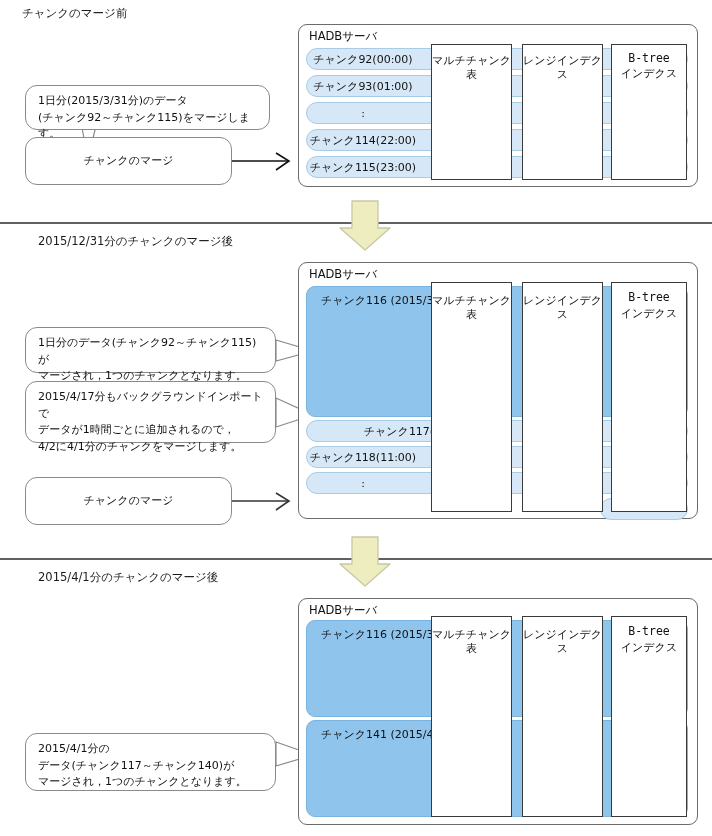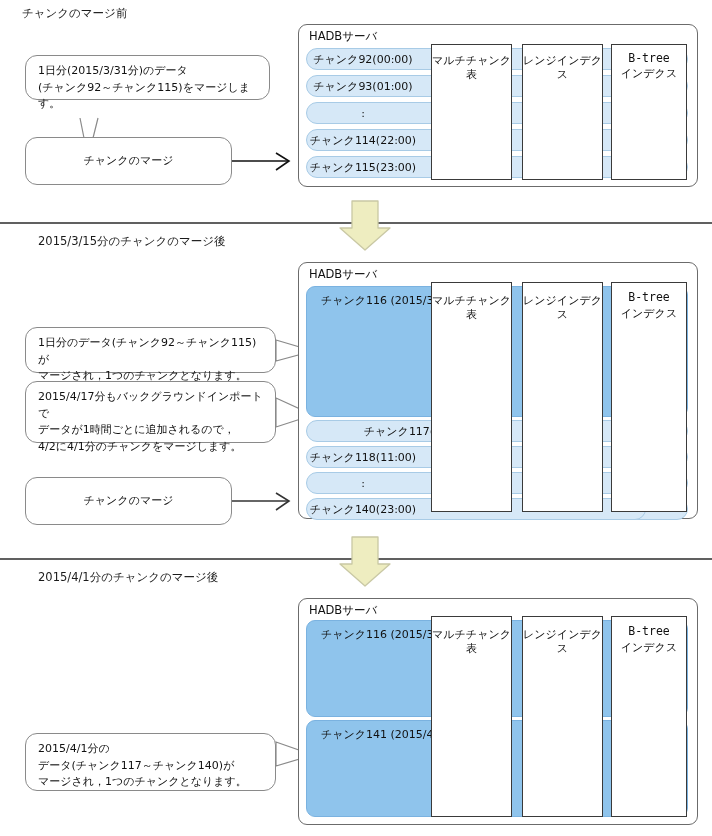--- a/index.html
+++ b/index.html
@@ -320,25 +320,25 @@
     <div class="comp-title" style="top:9px;">マルチチャンク表</div>
   </div>
   <div class="comp-box" style="left:522px; top:44px; width:81px; height:136px;">
     <div class="comp-title" style="top:9px;">レンジインデクス</div>
   </div>
   <div class="comp-box" style="left:611px; top:44px; width:76px; height:136px;">
     <div class="comp-title btree" style="top:6px;">B-tree</div>
     <div class="comp-title" style="top:22px;">インデクス</div>
   </div>
 
-  <div class="callout" style="left:25px; top:55px; width:245px; height:45px;">1日分(2015/3/31分)のデータ
+  <div class="callout" style="left:25px; top:85px; width:245px; height:45px;">1日分(2015/3/31分)のデータ
 (チャンク92～チャンク115)をマージします。</div>
   <div class="callout plain" style="left:25px; top:137px; width:207px; height:48px;">チャンクのマージ</div>
 
-  <div class="section-title abs" style="left:38px; top:234px;">2015/3/15分のチャンクのマージ後</div>
+  <div class="section-title abs" style="left:38px; top:234px;">2015/12/31分のチャンクのマージ後</div>
 
   <div class="server-box" style="left:298px; top:262px; width:400px; height:257px;"></div>
   <div class="server-label abs" style="left:309px; top:267px;">HADBサーバ</div>
 
   <div class="chunk-pill abs tall" style="left:600px; top:286px; width:88px; height:131px;"></div>
   <div class="chunk-pill abs" style="left:600px; top:420px; width:88px; height:22px;"></div>
   <div class="chunk-pill abs" style="left:600px; top:446px; width:88px; height:22px;"></div>
   <div class="chunk-pill abs" style="left:600px; top:472px; width:88px; height:22px;"></div>
   <div class="chunk-pill abs" style="left:600px; top:498px; width:88px; height:22px;"></div>
 
@@ -347,23 +347,20 @@
 (2015/3/31)</span>
   </div>
   <div class="chunk-pill" style="left:306px; top:420px; width:340px; height:22px;">
     <span class="pill-text" style="margin-right:118px;text-align:center;">チャンク117(00:00)</span>
   </div>
   <div class="chunk-pill" style="left:306px; top:446px; width:340px; height:22px;">
     <span class="pill-text" style="margin-right:226px;">チャンク118(11:00)</span>
   </div>
   <div class="chunk-pill" style="left:306px; top:472px; width:340px; height:22px;">
     <span class="pill-text" style="margin-right:226px;">:</span>
-  </div>
-  <div class="chunk-pill" style="left:306px; top:498px; width:340px; height:22px;">
-    <span class="pill-text" style="margin-right:226px;">チャンク140(23:00)</span>
   </div>
 
   <div class="comp-box" style="left:431px; top:282px; width:81px; height:230px;">
     <div class="comp-title" style="top:11px;">マルチチャンク表</div>
   </div>
   <div class="comp-box" style="left:522px; top:282px; width:81px; height:230px;">
     <div class="comp-title" style="top:11px;">レンジインデクス</div>
   </div>
   <div class="comp-box" style="left:611px; top:282px; width:76px; height:230px;">
     <div class="comp-title btree" style="top:7px;">B-tree</div>

